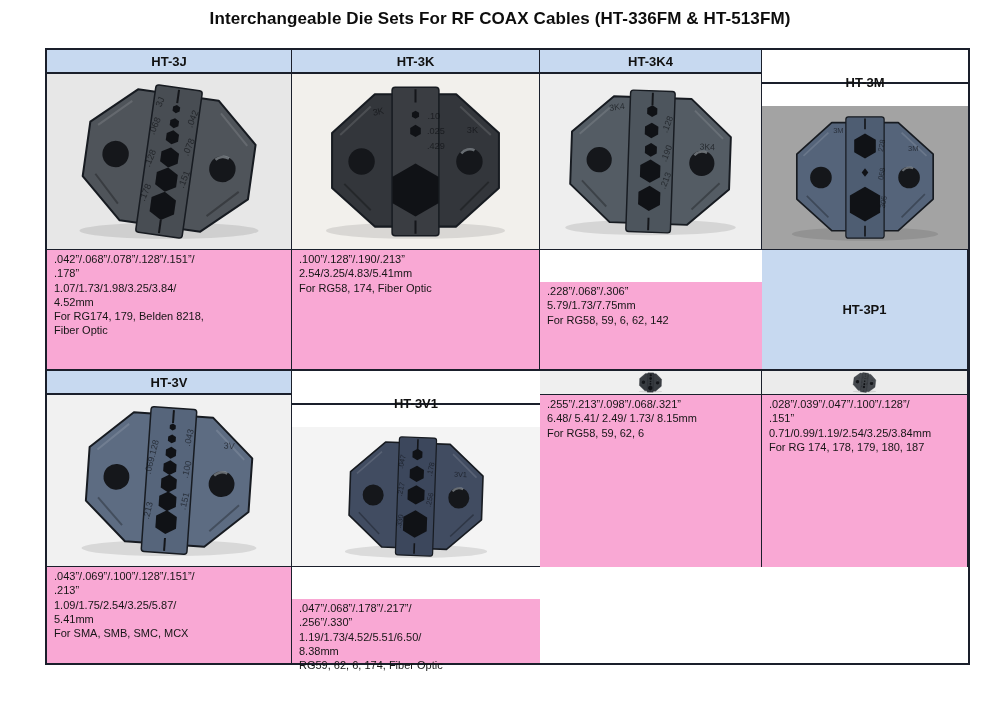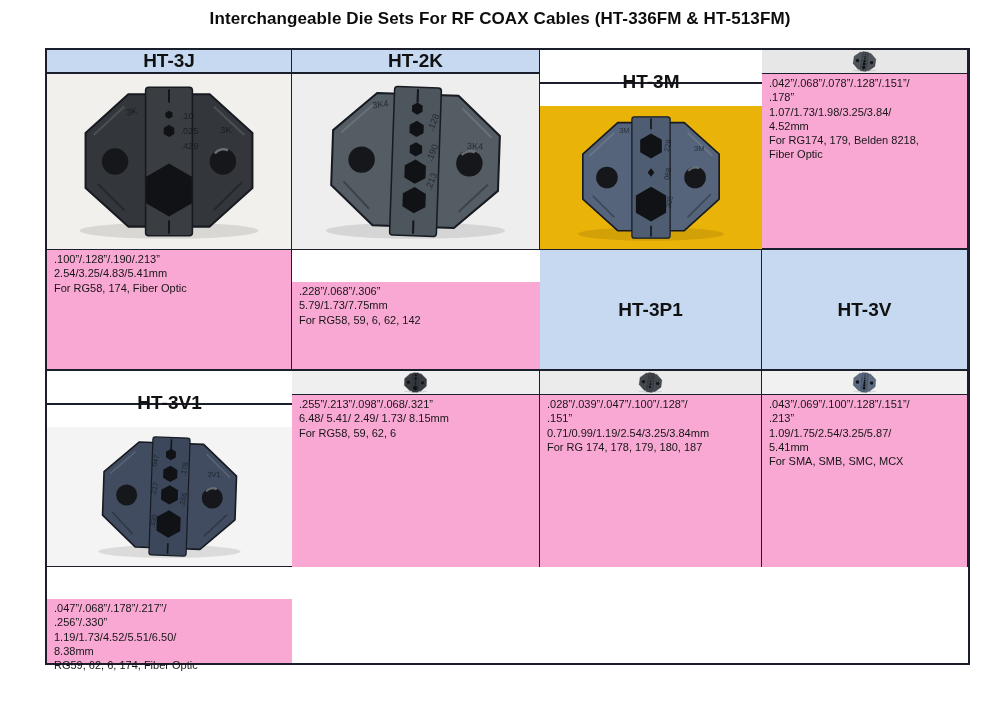--- a/index.html
+++ b/index.html
@@ -8,36 +8,37 @@
   .title{position:absolute;left:0;top:9px;width:1000px;text-align:center;
          font-size:17px;font-weight:bold;color:#0d0d0d;letter-spacing:0.1px;}
   .table{position:absolute;left:45px;top:48px;
          display:grid;
          grid-template-columns:245px 248px 222px 206px;
          grid-template-rows:24px 176px 121px 24px 172px 96px;
          border:2px solid #1a1f2b;background:#fff;}
   .cell{box-sizing:border-box;border-right:1.5px solid #1a1f2b;border-bottom:1.5px solid #1a1f2b;}
   .cell.c4{border-right:none;margin-top:32px;}
   .hdr{background:#c7d9f0;display:flex;align-items:center;justify-content:center;
-       font-size:19px;font-weight:bold;border-bottom:2px solid #1a1f2b;}
+       font-size:13px;font-weight:bold;border-bottom:2px solid #1a1f2b;}
   .spec{background:#f9a8d4;font-size:11px;line-height:1.3;padding:2px 7px;
         white-space:pre-line;border-bottom:2px solid #1a1f2b;color:#161616;}
   .spec.last{border-bottom:none;}
   .img{display:flex;align-items:center;justify-content:center;overflow:hidden;}
   .img svg{height:100%;width:100%;display:block;}
 </style>
 </head>
 <body>
 
 <div class="title">Interchangeable Die Sets For RF COAX Cables (HT-336FM &amp; HT-513FM)</div>
 
 <div class="table">
 
   <div class="cell hdr c1">HT-3J</div>
-  <div class="cell hdr c2">HT-2K</div>
+  <div class="cell hdr c2">HT-3K</div>
+  <div class="cell hdr c3">HT-3K4</div>
   <div class="cell hdr c4">HT-3M</div>
 
   <div class="cell img c1" style="background: rgb(231, 231, 231);">
       <svg viewBox="0 0 228 172" preserveAspectRatio="xMidYMid meet">
         <ellipse cx="114" cy="154" rx="88" ry="8" fill="#000" opacity="0.10"></ellipse>
         <g transform="rotate(8 114 86)">
           <path d="M74 20 L154 20 L196 58 L196 112 L154 150 L74 150 L32 112 L32 58 Z" fill="#4f545a" stroke="#171b21" stroke-width="2" stroke-linejoin="round"></path>
           <path d="M40 60 L70 32 M158 32 L188 60" stroke="#ffffff" stroke-opacity="0.12" stroke-width="2" fill="none"></path>
           <path d="M44 108 L70 134 M158 134 L186 106" stroke="#000" stroke-opacity="0.28" stroke-width="2" fill="none"></path>
           <rect x="91" y="13" width="46" height="146" rx="3" fill="#484d53" stroke="#171b21" stroke-width="1.5"></rect>
@@ -105,21 +106,21 @@
           <polygon points="124.4,102.0 114.0,108.0 103.6,102.0 103.6,90.0 114.0,84.0 124.4,90.0" fill="#101216"></polygon>
           <polygon points="125.3,130.5 114.0,137.0 102.7,130.5 102.7,117.5 114.0,111.0 125.3,117.5" fill="#101216"></polygon>
           <text x="78" y="34" transform="rotate(-10 78 34)" text-anchor="middle" font-size="9" font-family="Liberation Sans, sans-serif" fill="#0a0c0f" fill-opacity="0.6">3K4</text>
           <text x="172" y="72" transform="rotate(0 172 72)" text-anchor="middle" font-size="9" font-family="Liberation Sans, sans-serif" fill="#0a0c0f" fill-opacity="0.6">3K4</text>
           <text x="133" y="48" transform="rotate(-70 133 48)" text-anchor="middle" font-size="9" font-family="Liberation Sans, sans-serif" fill="#0a0c0f" fill-opacity="0.6">.128</text>
           <text x="133" y="78" transform="rotate(-70 133 78)" text-anchor="middle" font-size="9" font-family="Liberation Sans, sans-serif" fill="#0a0c0f" fill-opacity="0.6">.190</text>
           <text x="133" y="106" transform="rotate(-70 133 106)" text-anchor="middle" font-size="9" font-family="Liberation Sans, sans-serif" fill="#0a0c0f" fill-opacity="0.6">.213</text>
         </g>
       </svg>
     </div>
-  <div class="cell img c4" style="background: #eab308;">
+  <div class="cell img c4" style="background: #a3a3a3;">
       <svg viewBox="0 0 228 172" preserveAspectRatio="xMidYMid meet">
         <ellipse cx="114" cy="154" rx="88" ry="8" fill="#000" opacity="0.10"></ellipse>
         <g transform="rotate(0 114 86)">
           <path d="M74 20 L154 20 L196 58 L196 112 L154 150 L74 150 L32 112 L32 58 Z" fill="#55647a" stroke="#171b21" stroke-width="2" stroke-linejoin="round"></path>
           <path d="M40 60 L70 32 M158 32 L188 60" stroke="#ffffff" stroke-opacity="0.12" stroke-width="2" fill="none"></path>
           <path d="M44 108 L70 134 M158 134 L186 106" stroke="#000" stroke-opacity="0.28" stroke-width="2" fill="none"></path>
           <rect x="91" y="13" width="46" height="146" rx="3" fill="#4e5d72" stroke="#171b21" stroke-width="1.5"></rect>
           <line x1="114" y1="15" x2="114" y2="28" stroke="#14161a" stroke-width="2"></line>
           <line x1="114" y1="144" x2="114" y2="157" stroke="#14161a" stroke-width="2"></line>
           <circle cx="61" cy="86" r="13" fill="#15171b"></circle>

